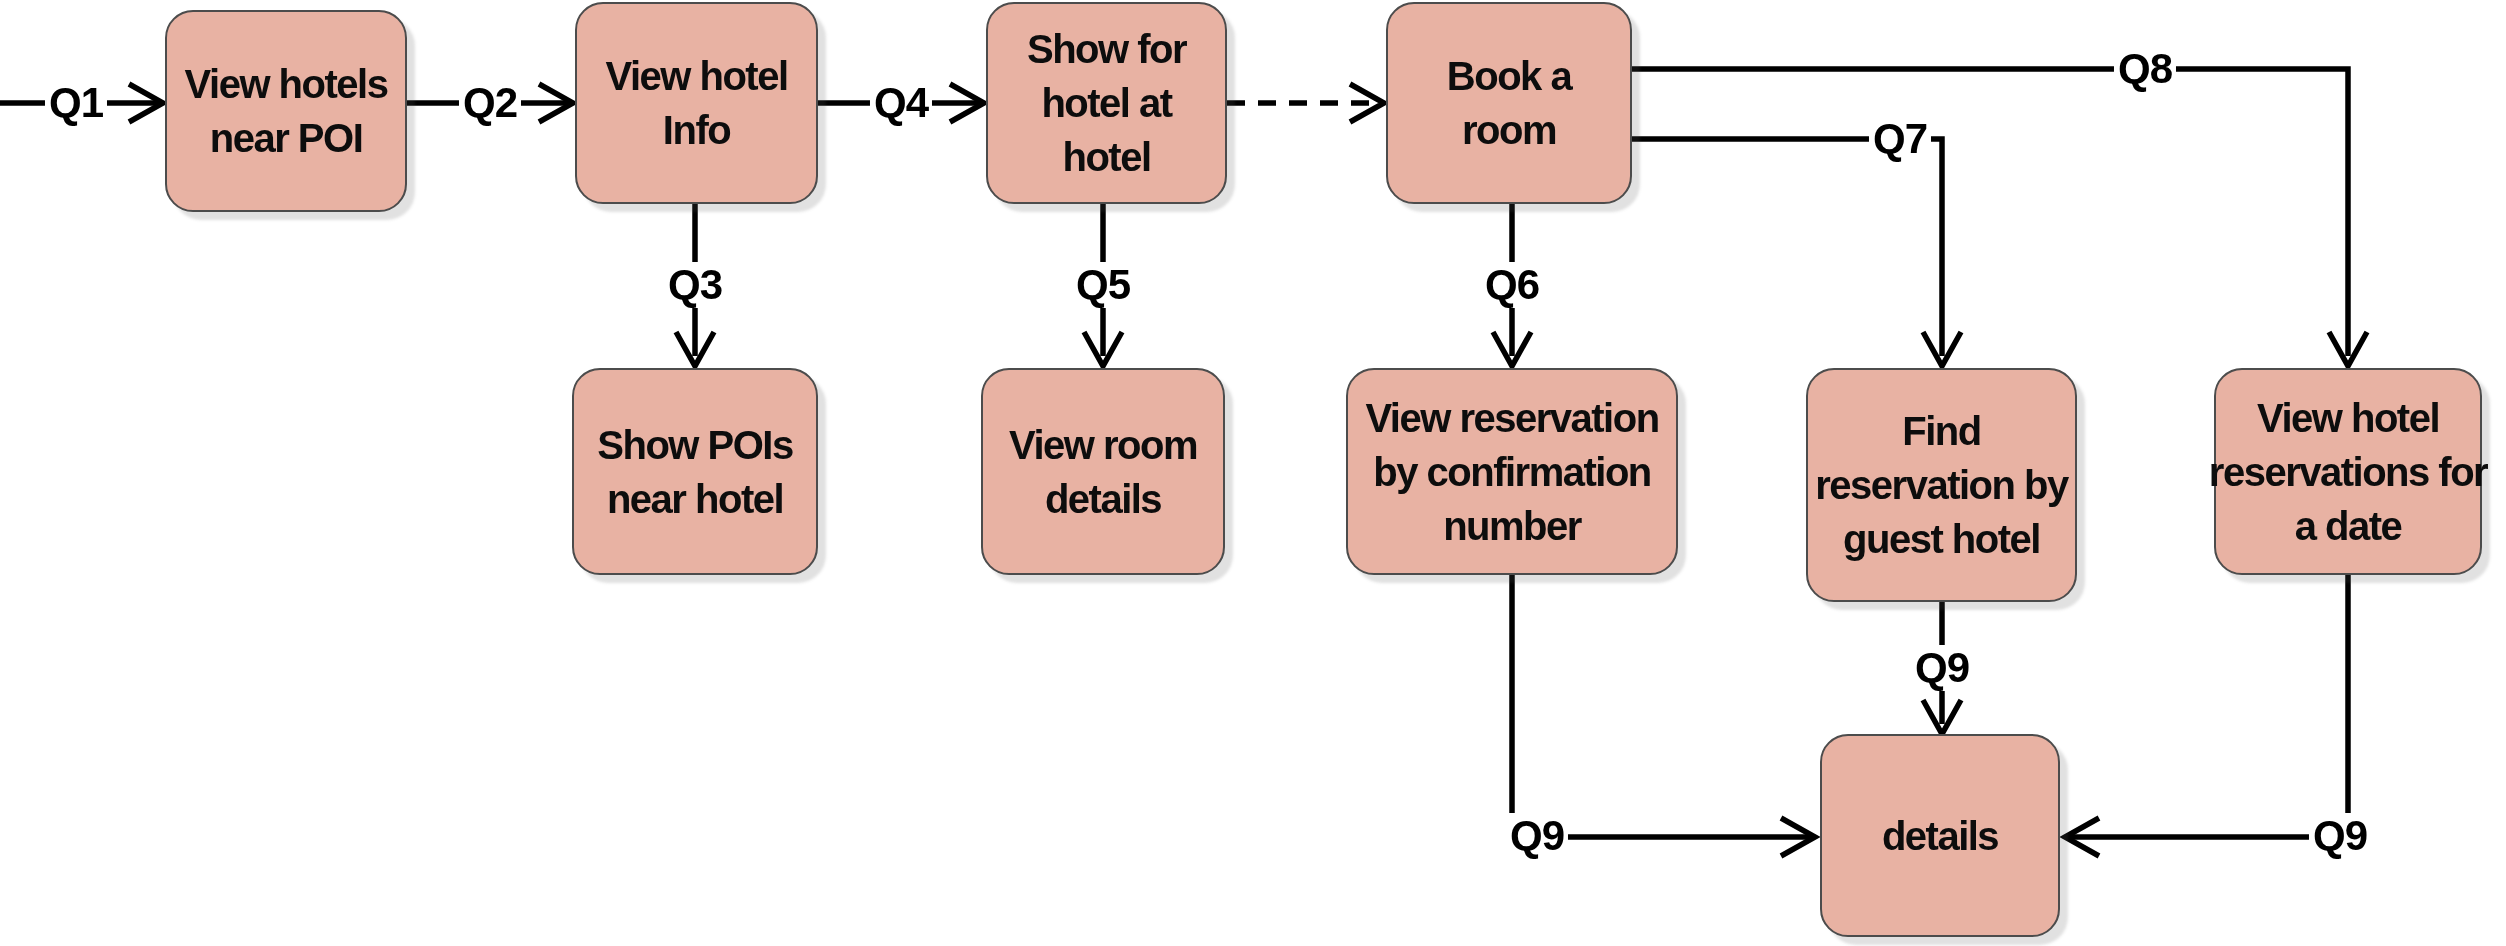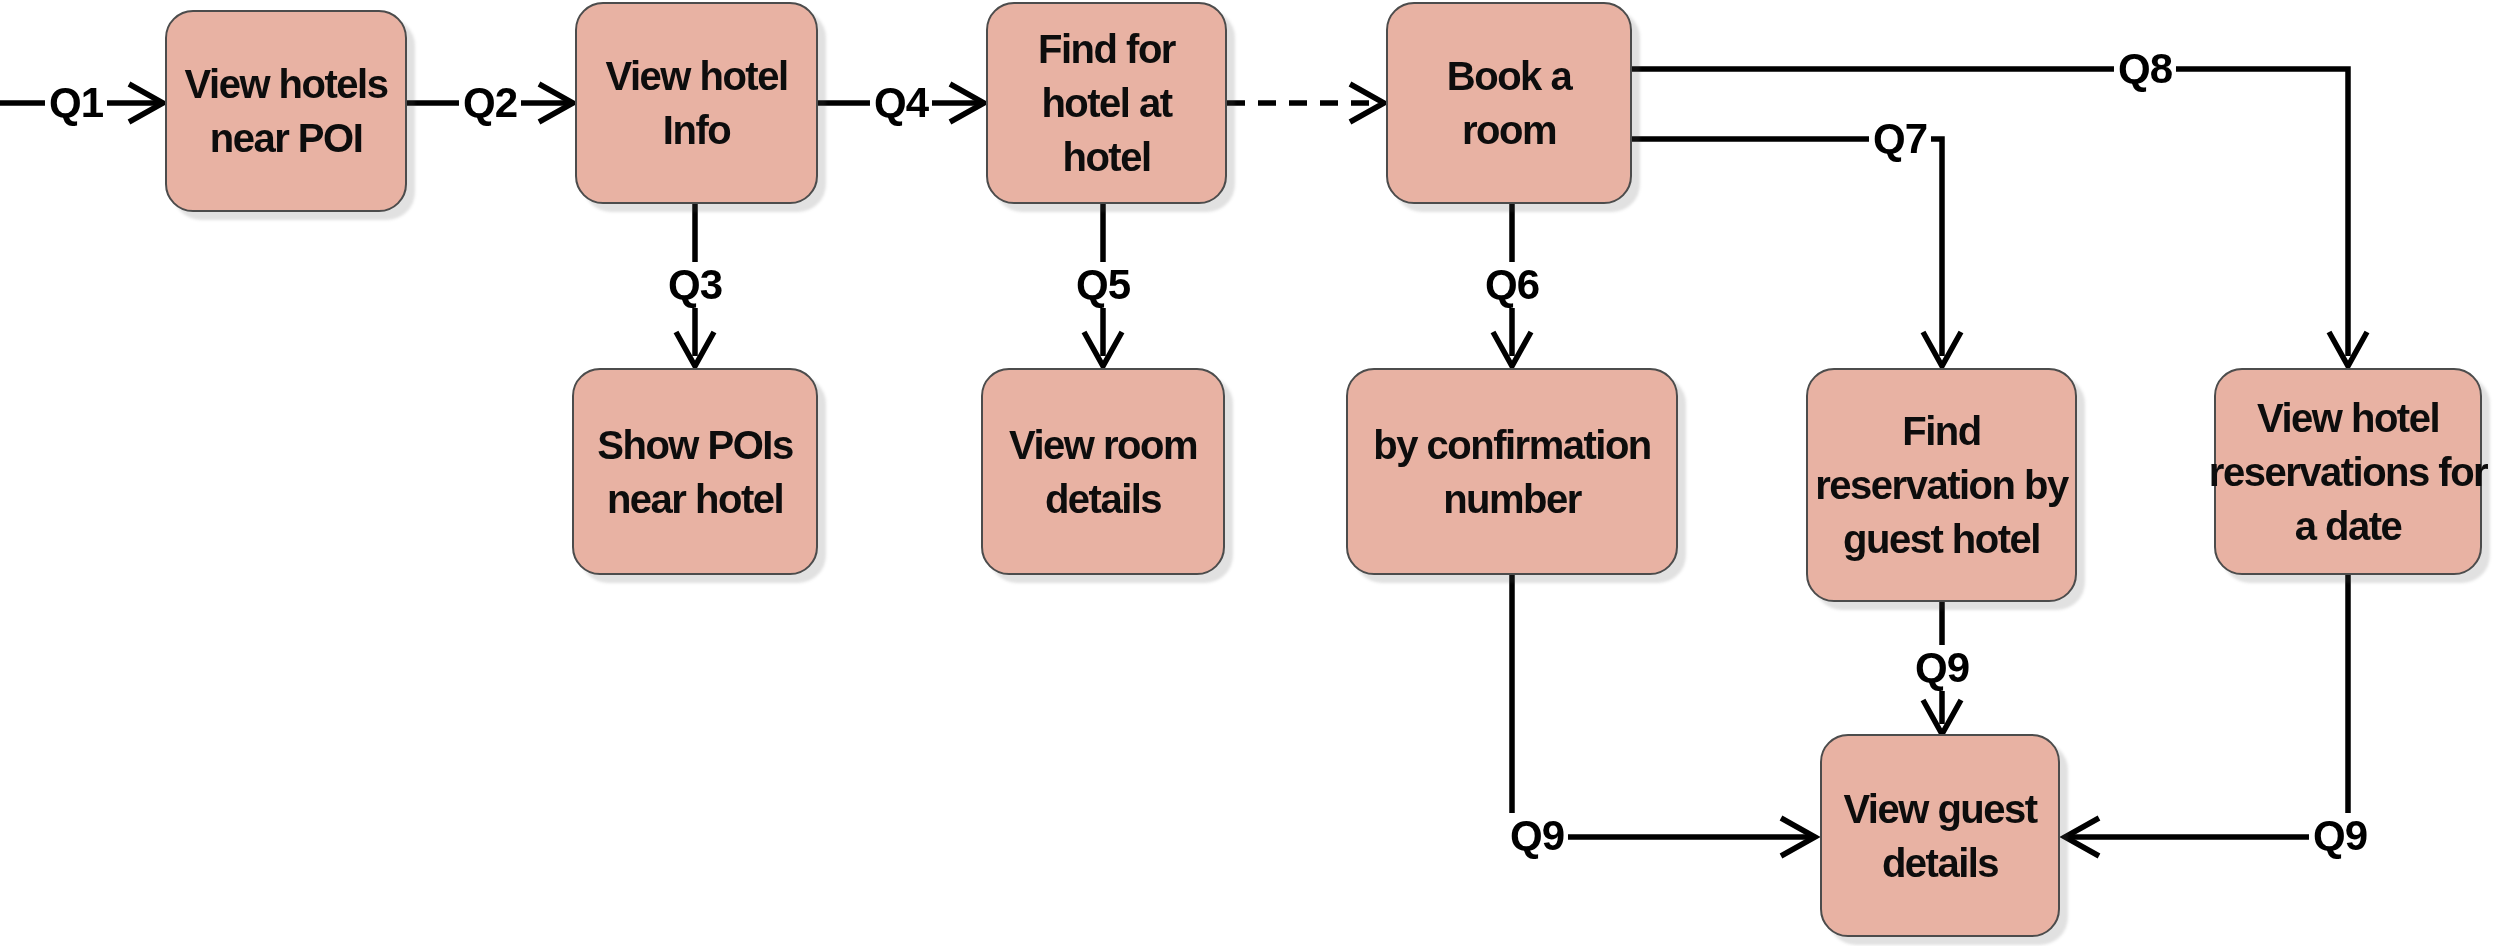--- a/index.html
+++ b/index.html
@@ -104,54 +104,54 @@
 
   <div class="node" style="left:165px;top:10px;width:242px;height:202px">
     <span>View hotels</span>
     <span>near POI</span>
   </div>
   <div class="node" style="left:575px;top:2px;width:243px;height:202px">
     <span>View hotel</span>
     <span>Info</span>
   </div>
   <div class="node" style="left:986px;top:2px;width:241px;height:202px">
-    <span>Find for</span>
+    <span>Show for</span>
     <span>hotel at</span>
     <span>hotel</span>
   </div>
   <div class="node" style="left:572px;top:368px;width:246px;height:207px">
     <span>Show POIs</span>
     <span>near hotel</span>
   </div>
 
   <div class="node" style="left:1386px;top:2px;width:246px;height:202px">
     <span>Book a</span>
     <span>room</span>
   </div>
   <div class="node" style="left:981px;top:368px;width:244px;height:207px">
     <span>View room</span>
     <span>details</span>
   </div>
   <div class="node" style="left:1346px;top:368px;width:332px;height:207px">
+    <span>View reservation</span>
     <span>by confirmation</span>
     <span>number</span>
   </div>
   <div class="node" style="left:1806px;top:368px;width:271px;height:234px">
     <span>Find</span>
     <span>reservation by</span>
     <span>guest hotel</span>
   </div>
   <div class="node" style="left:2214px;top:368px;width:268px;height:207px">
     <span>View hotel</span>
     <span>reservations for</span>
     <span>a date</span>
   </div>
 
   <div class="node" style="left:1820px;top:734px;width:240px;height:203px">
-    <span>View guest</span>
     <span>details</span>
   </div>
 
   <div class="edge-label" style="left:76px;top:103px">Q1</div>
   <div class="edge-label" style="left:490px;top:103px">Q2</div>
   <div class="edge-label" style="left:695px;top:285px">Q3</div>
   <div class="edge-label" style="left:901px;top:103px">Q4</div>
   <div class="edge-label" style="left:1103px;top:285px">Q5</div>
   <div class="edge-label" style="left:1512px;top:285px">Q6</div>
   <div class="edge-label" style="left:1900px;top:139px">Q7</div>

